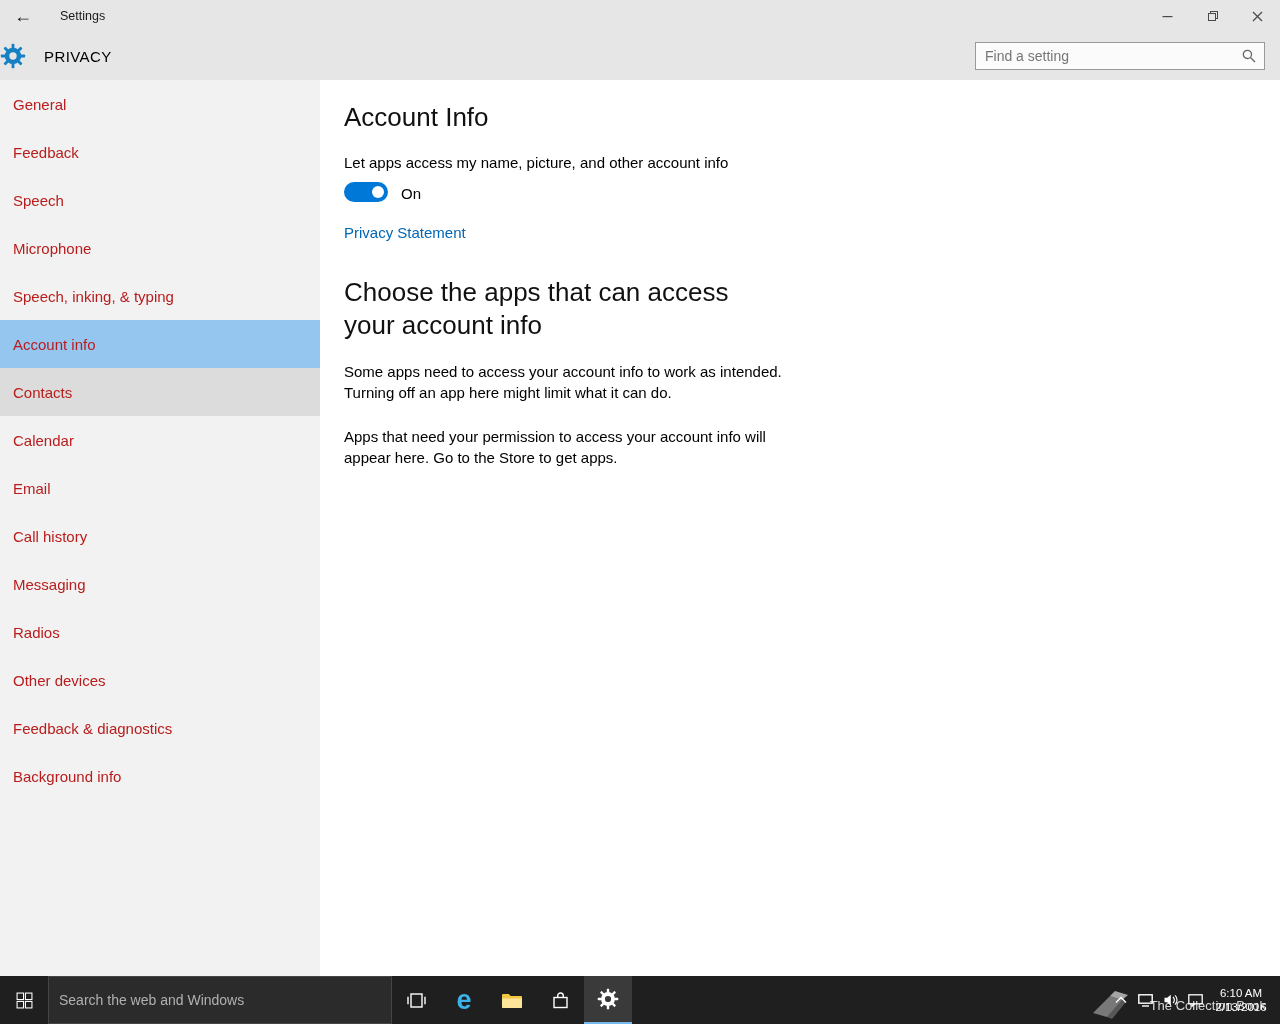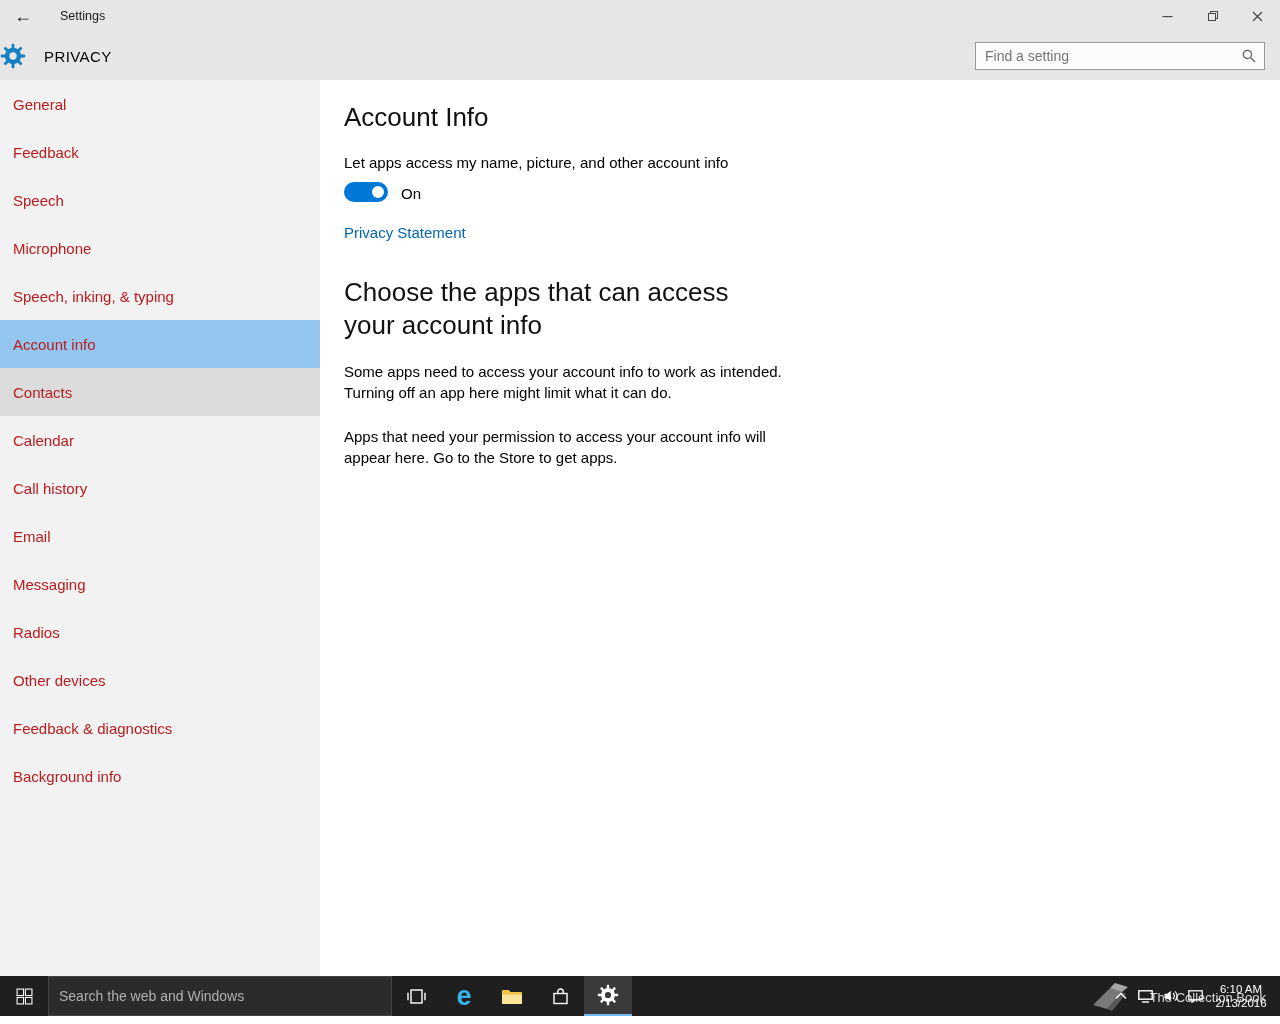--- a/index.html
+++ b/index.html
@@ -48,21 +48,21 @@
   .toggle .knob { position:absolute; right:4px; top:4px; width:12px; height:12px;
                   border-radius:50%; background:#fff; }
   .toggle-state { margin-left:13px; font-size:15px; }
   .privacy-link { display:inline-block; margin-top:22px; color:#0066b4; font-size:15px;
                   text-decoration:none; cursor:pointer; }
   h2 { margin:34px 0 0; font-size:26px; font-weight:300; line-height:33px; max-width:430px; color:#111; }
   p.body-text { font-size:15px; line-height:20.5px; max-width:447px; margin:20px 0 0; }
   p.body-text + p.body-text { margin-top:24px; }
 
   
-  .taskbar { position:absolute; left:0; bottom:8px; width:1280px; height:40px;
+  .taskbar { position:absolute; left:0; bottom:0; width:1280px; height:48px;
              background:#1f1f1f; display:flex; align-items:stretch; }
   .tb-btn { width:48px; display:flex; align-items:center; justify-content:center; cursor:pointer; }
   .tb-search { width:344px; background:#2b2b2b; border:1px solid #454545;
                display:flex; align-items:center; }
   .tb-search input { flex:1; border:none; background:transparent; outline:none;
                      padding:0 10px; font-size:14px; color:#c5c5c5;
                      font-family:"Liberation Sans","DejaVu Sans",sans-serif; }
   .tb-search input::placeholder { color:#b0b0b0; }
   .edge-letter { font-size:27px; font-weight:bold; color:#3ab3e8; line-height:40px; }
   .tb-btn.active { background:#3a3a3a; border-bottom:2px solid #76b9ed; }
@@ -149,22 +149,22 @@
 <div class="app-body">
   <nav class="sidebar">
     <div class="side-item">General</div>
     <div class="side-item">Feedback</div>
     <div class="side-item">Speech</div>
     <div class="side-item">Microphone</div>
     <div class="side-item">Speech, inking, &amp; typing</div>
     <div class="side-item selected">Account info</div>
     <div class="side-item hovered">Contacts</div>
     <div class="side-item">Calendar</div>
+    <div class="side-item">Email</div>
     <div class="side-item">Call history</div>
-    <div class="side-item">Email</div>
     <div class="side-item">Messaging</div>
     <div class="side-item">Radios</div>
     <div class="side-item">Other devices</div>
     <div class="side-item">Feedback &amp; diagnostics</div>
     <div class="side-item">Background info</div>
   </nav>
 
   <main>
     <h1>Account Info</h1>
     <p class="toggle-label">Let apps access my name, picture, and other account info</p>

